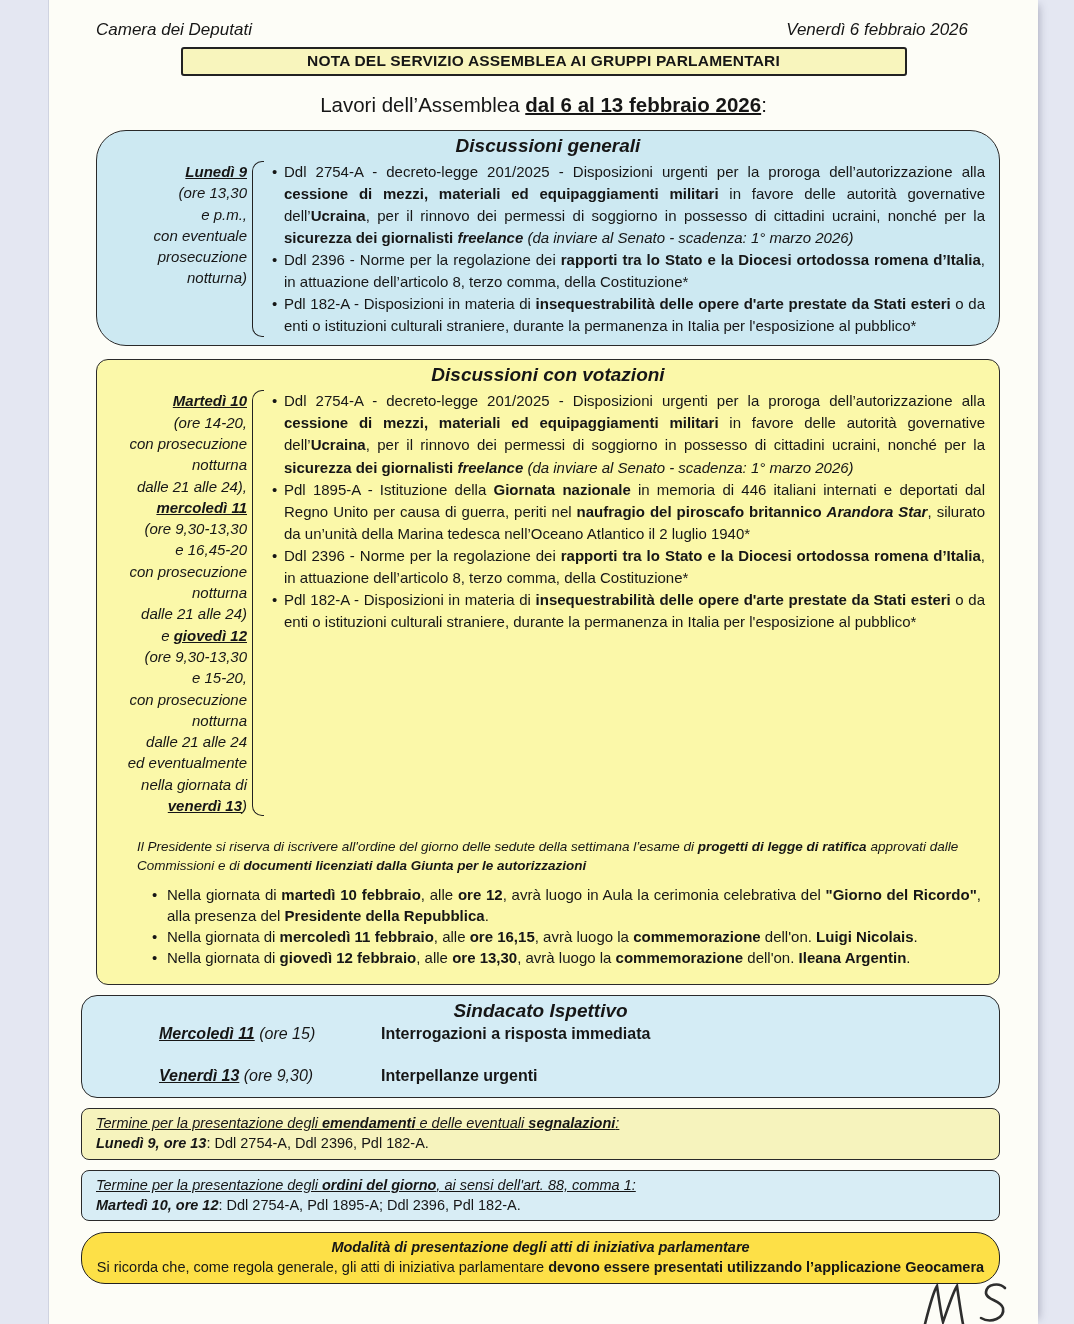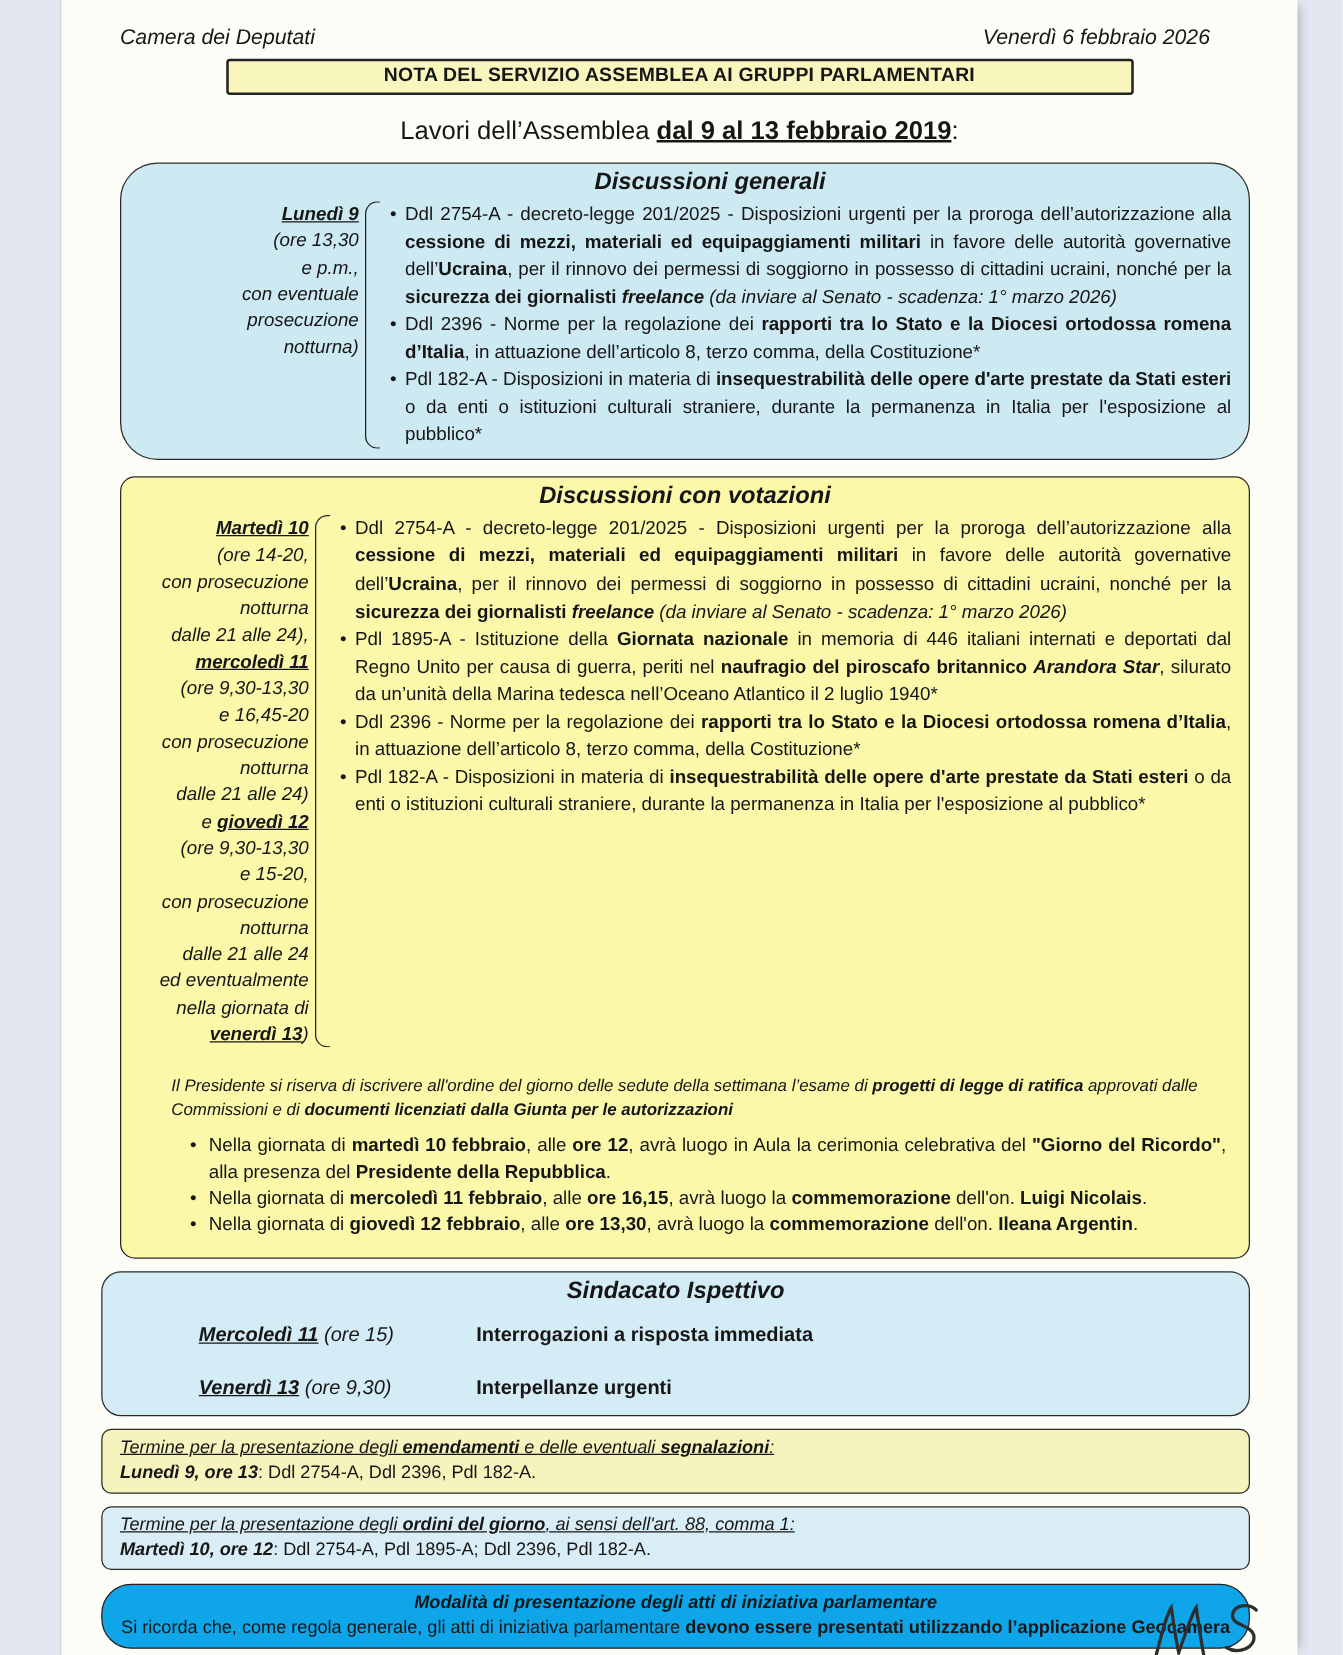--- a/index.html
+++ b/index.html
@@ -16,21 +16,21 @@
             background:#f8f5bd; text-align:center; font-weight:bold; font-size:15.5px;
             padding:3px 0 4px; letter-spacing:.2px; }
   .main-title { text-align:center; font-size:20.5px; margin-top:17px; }
   .bu { font-weight:bold; text-decoration:underline; text-decoration-thickness:2px; }
 
   .box { border:1.6px solid #2a2a2a; margin-left:47px; margin-right:38px; }
   .box-heading { text-align:center; font-weight:bold; font-style:italic; font-size:19px; padding-top:4px; }
 
   .blue  { background:#cde9f2; }
   .yellow{ background:#fbf8a9; }
-  .round-lg { border-radius:30px;padding-left:40px; }
+  .round-lg { border-radius:30px; }
   .round-xl { border-radius:12px; }
   .round-md { border-radius:16px; }
 
   .box-row { display:flex; align-items:stretch; padding:2px 14px 8px 0; }
   .dates { width:150px; flex:none; text-align:right; font-style:italic; font-size:15px;
            line-height:1.42; padding-top:2px; }
   .dates .line { white-space:nowrap; }
   .rb { font-weight:bold; } .ri { font-style:italic; } .ru { text-decoration:underline; }
   .brace { flex:none; width:12px; margin:2px 7px 0 5px;
            border-left:1.8px solid #222; border-top:1.8px solid #222; border-bottom:1.8px solid #222;
@@ -39,54 +39,54 @@
   .content .bullet-item { position:relative; padding-left:13px; text-align:justify; }
   .content .bullet-item::before { content:"\2022"; position:absolute; left:1px; }
 
   .mid-note { font-style:italic; font-size:13.5px; text-align:left; line-height:1.4;
               padding:0 40px; margin-top:14px; }
   .announcements { margin:8px 18px 4px 55px; font-size:15px; line-height:1.4; padding-bottom:12px; }
   .announcements .bullet-item { position:relative; padding-left:15px; text-align:justify; }
   .announcements .bullet-item::before { content:"\2022"; position:absolute; left:0; }
 
   .sindacato { margin-top:10px; margin-left:32px; background:#d4ecf5; padding-bottom:12px; }
-  .sind-row { display:flex; padding-left:77px; margin-top:16px; font-size:16px; }
+  .sind-row { display:flex; padding-left:77px; margin-top:3px; font-size:16px; }
   .sind-row + .sind-row { margin-top:24px; }
   .sind-when { width:222px; flex:none; font-style:italic; }
   .sind-what { font-weight:bold; }
 
   .deadline { border:1.3px solid #2a2a2a; border-radius:8px; margin:10px 38px 0 32px;
               font-size:14.5px; line-height:1.4; padding:4px 12px 5px 14px; }
   .deadline .dl1 { font-style:italic; text-decoration:underline; }
   .dl-yellow { background:#f6f3bd; }
   .dl-blue   { background:#d8edf5; }
 
   .modalita { border:1.6px solid #222; border-radius:24px; margin:11px 38px 0 32px;
-              background:#0ea5e9; text-align:center; font-size:14.5px; line-height:1.38;
+              background:#fde047; text-align:center; font-size:14.5px; line-height:1.38;
               padding:4px 10px 6px; }
   .modalita .mod-title { font-weight:bold; font-style:italic; }
 
   .footnote { font-style:italic; font-size:14.5px; margin:9px 38px 0 47px; }
 
   .initials { position:absolute; left:868px; top:1280px; width:120px; height:46px; }
 </style>
 </head>
 <body>
 
 <div class="scan">
   <div class="page">
 
     <div class="doc-header">
       <span>Camera dei Deputati</span>
       <span>Venerdì 6 febbraio 2026</span>
     </div>
 
     <div class="banner">NOTA DEL SERVIZIO ASSEMBLEA AI GRUPPI PARLAMENTARI</div>
 
-    <div class="main-title"><span>Lavori dell’Assemblea </span><span class="bu">dal 9 al 13 febbraio 2019</span><span>:</span></div>
+    <div class="main-title"><span>Lavori dell’Assemblea </span><span class="bu">dal 6 al 13 febbraio 2026</span><span>:</span></div>
 
     <section class="box blue round-lg" style="margin-top:13px;">
       <div class="box-heading">Discussioni generali</div>
       <div class="box-row">
         <div class="dates">
             <div class="line"><span class="rb ru">Lunedì 9</span></div>
             <div class="line"><span>(ore 13,30</span></div>
             <div class="line"><span>e p.m.,</span></div>
             <div class="line"><span>con eventuale</span></div>
             <div class="line"><span>prosecuzione</span></div>

